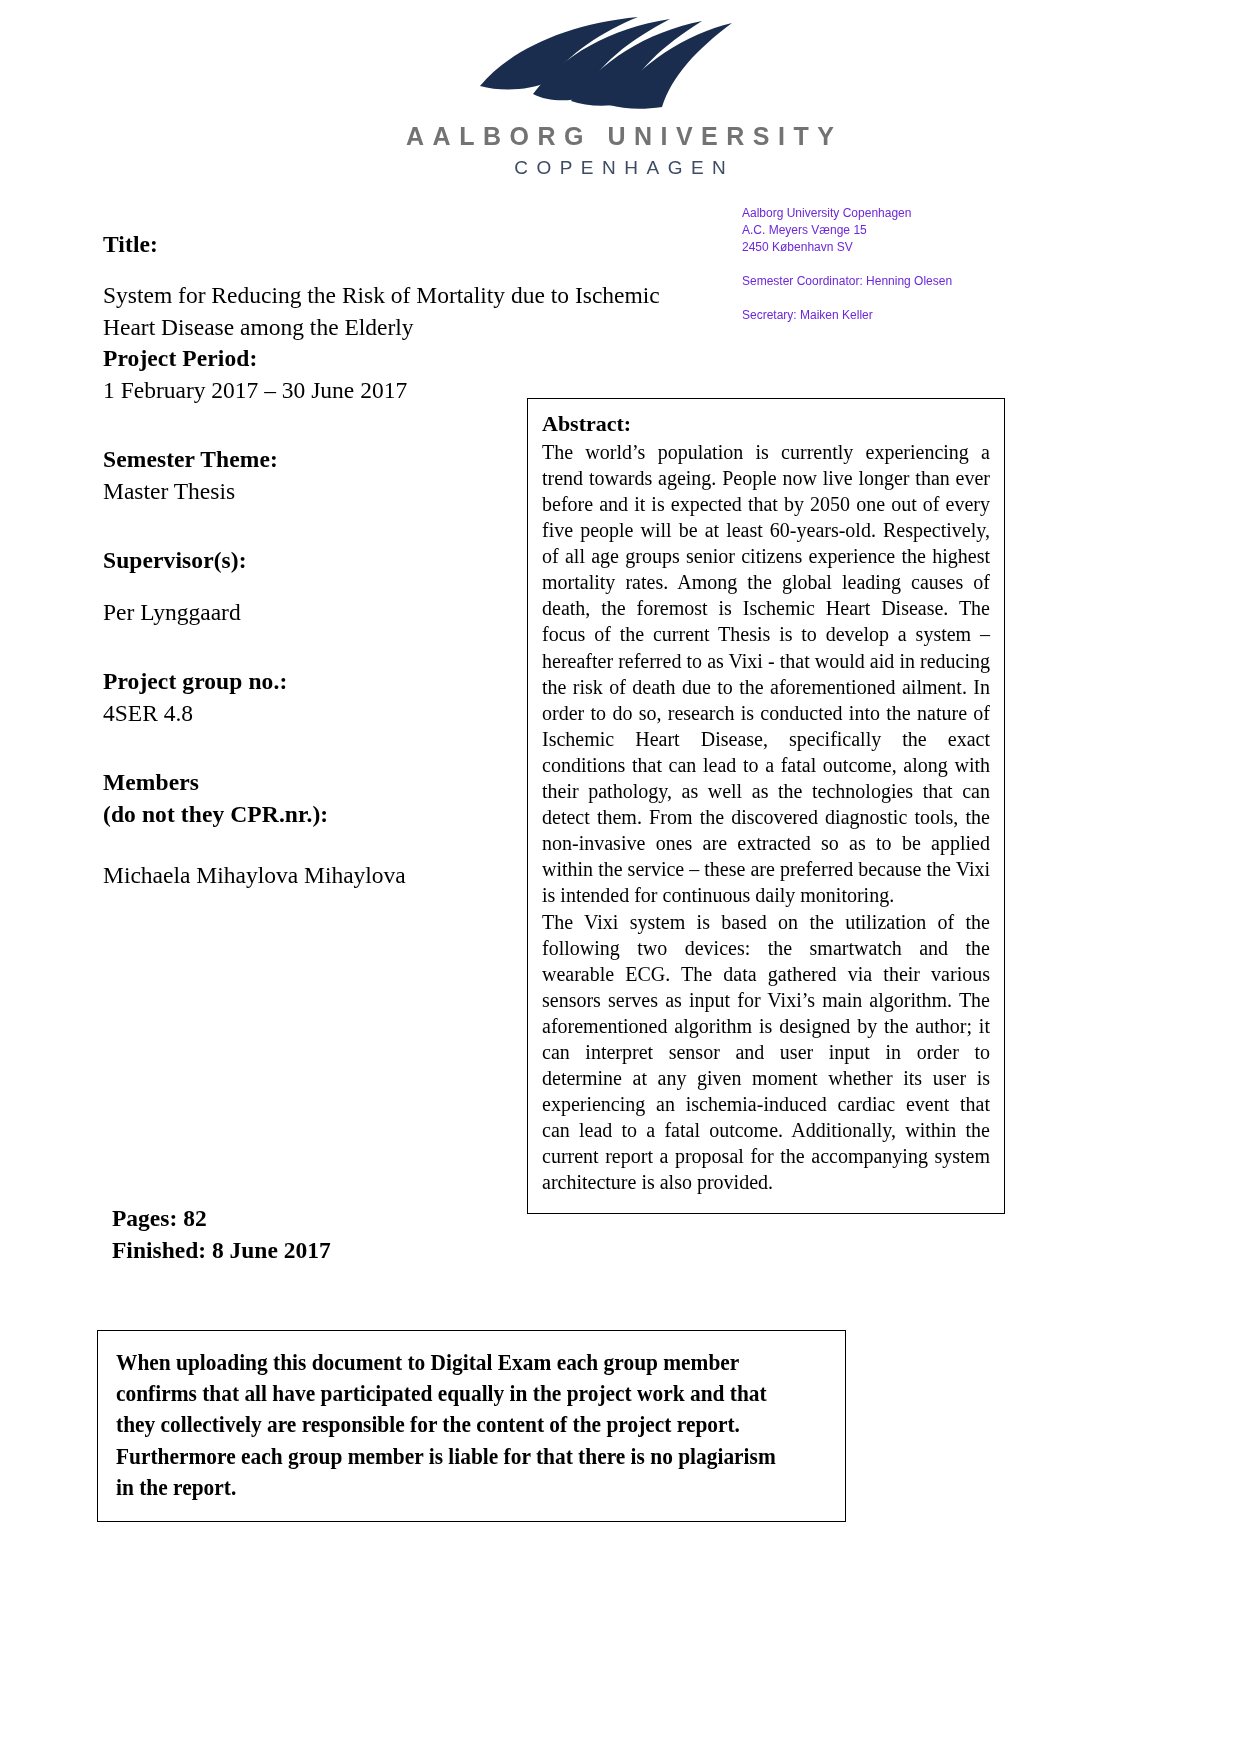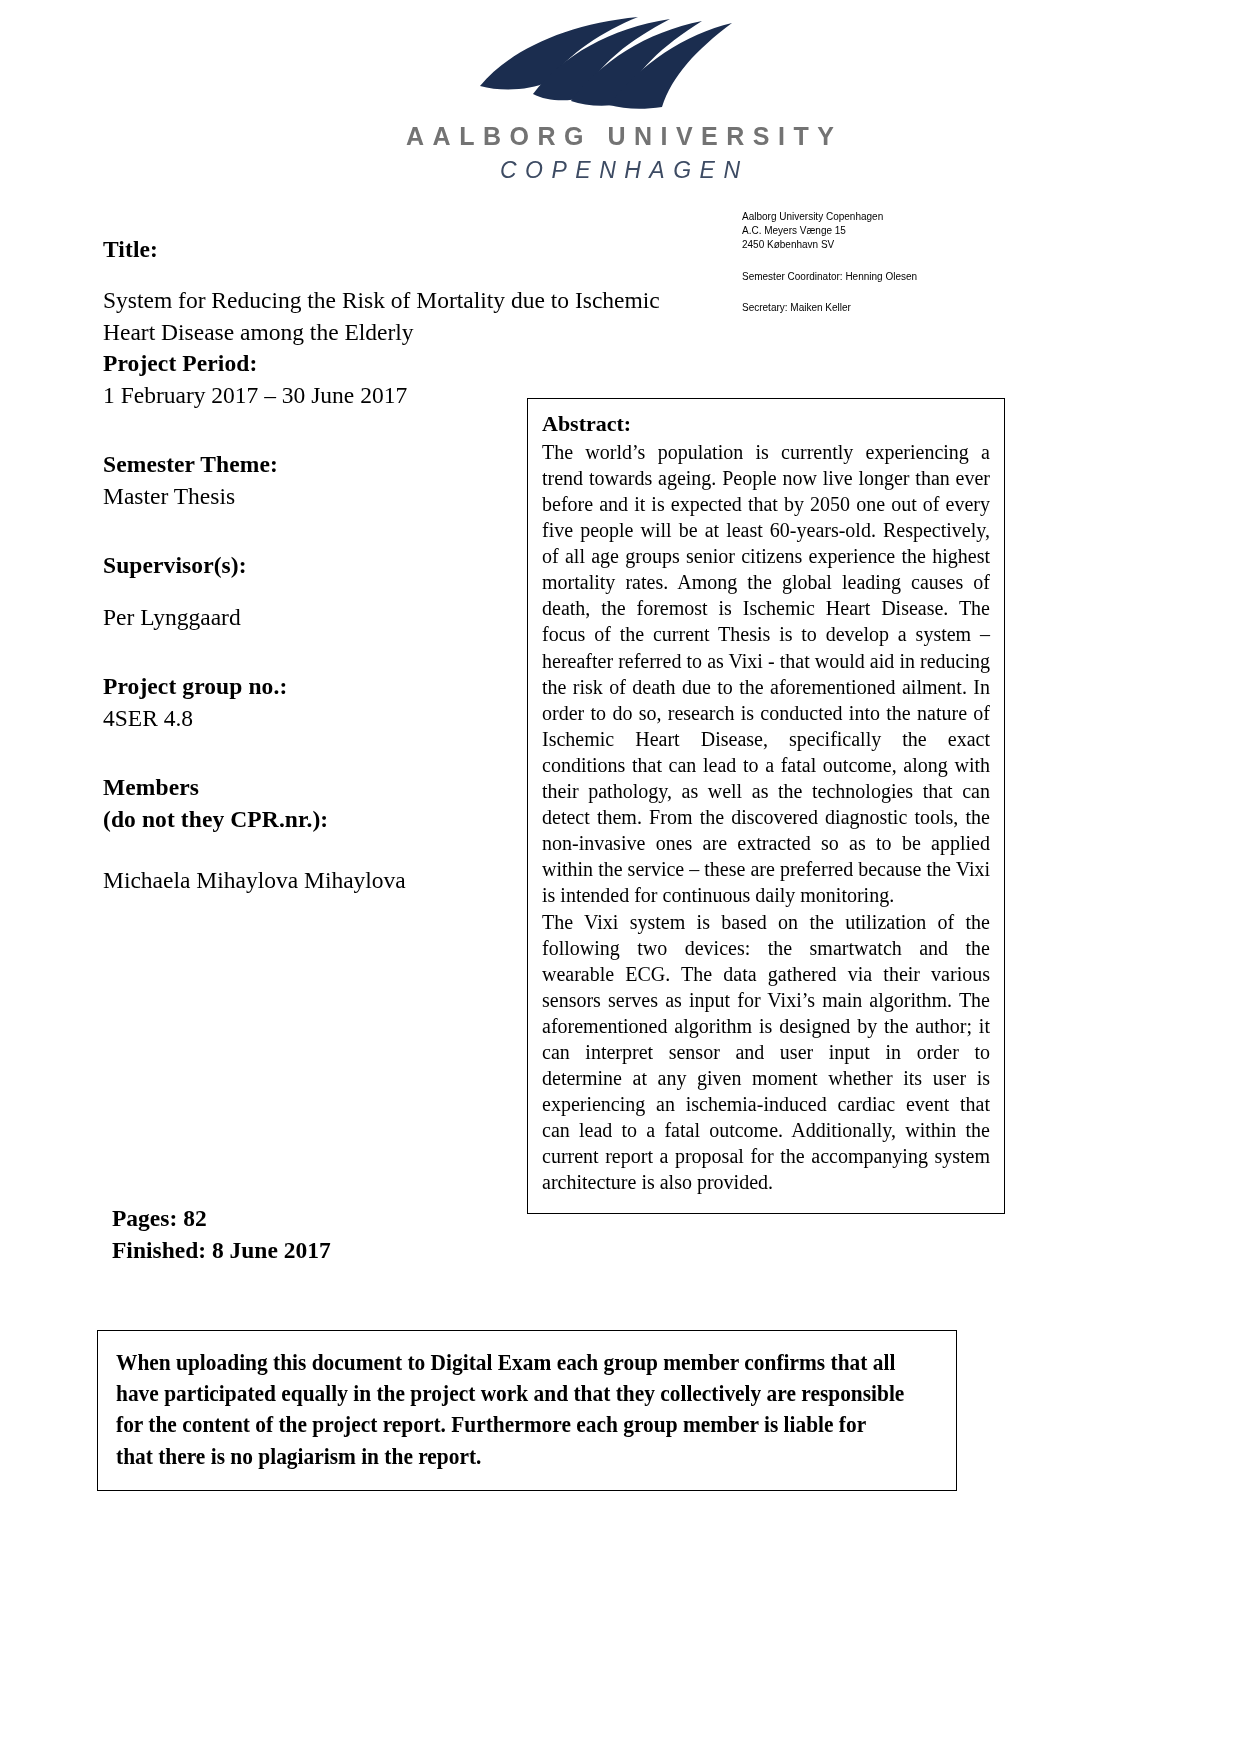--- a/index.html
+++ b/index.html
@@ -35,25 +35,24 @@
     font-weight: bold;
     font-size: 25px;
     letter-spacing: 8.5px;
     color: #737373;
     text-indent: 8.5px;
   }
   .logo-subword {
     margin-top: 6px;
     font-family: "Liberation Sans", sans-serif;
     font-weight: normal;
-    font-size: 23px;
+    font-size: 19px;
     letter-spacing: 8.5px;
     color: #3d4b63;
     text-indent: 8.5px;
-    font-style: italic;
   }
 
   
   .page {
     position: relative;
     width: 1240px;
   }
 
   
   .top-area {
@@ -82,23 +81,23 @@
   .gap-md { height: 30px; }
   .gap-lg { height: 38px; }
 
   
   .contact-col {
     position: absolute;
     top: 6px;
     left: 742px;
     width: 260px;
     font-family: "Liberation Sans", sans-serif;
-    font-size: 10px;
+    font-size: 12px;
     line-height: 1.42;
-    color: #000000;
+    color: #6d28d9;
   }
   .contact-col .blk { margin-bottom: 17px; }
   .contact-col .blk:last-child { margin-bottom: 0; }
 
   
   .abstract-box {
     position: absolute;
     left: 527px;
     top: 398px;
     width: 478px;
@@ -129,21 +128,21 @@
     font-weight: bold;
     font-size: 23.5px;
     line-height: 1.35;
   }
 
   
   .declaration-box {
     position: absolute;
     left: 97px;
     top: 1330px;
-    width: 860px;
+    width: 749px;
     border: 1.6px solid #000;
     box-sizing: border-box;
     padding: 16px 18px 18px 18px;
   }
   .declaration-text {
     font-family: "Liberation Serif", serif;
     font-weight: bold;
     font-size: 22.3px;
     line-height: 1.40;
     margin: 0;

